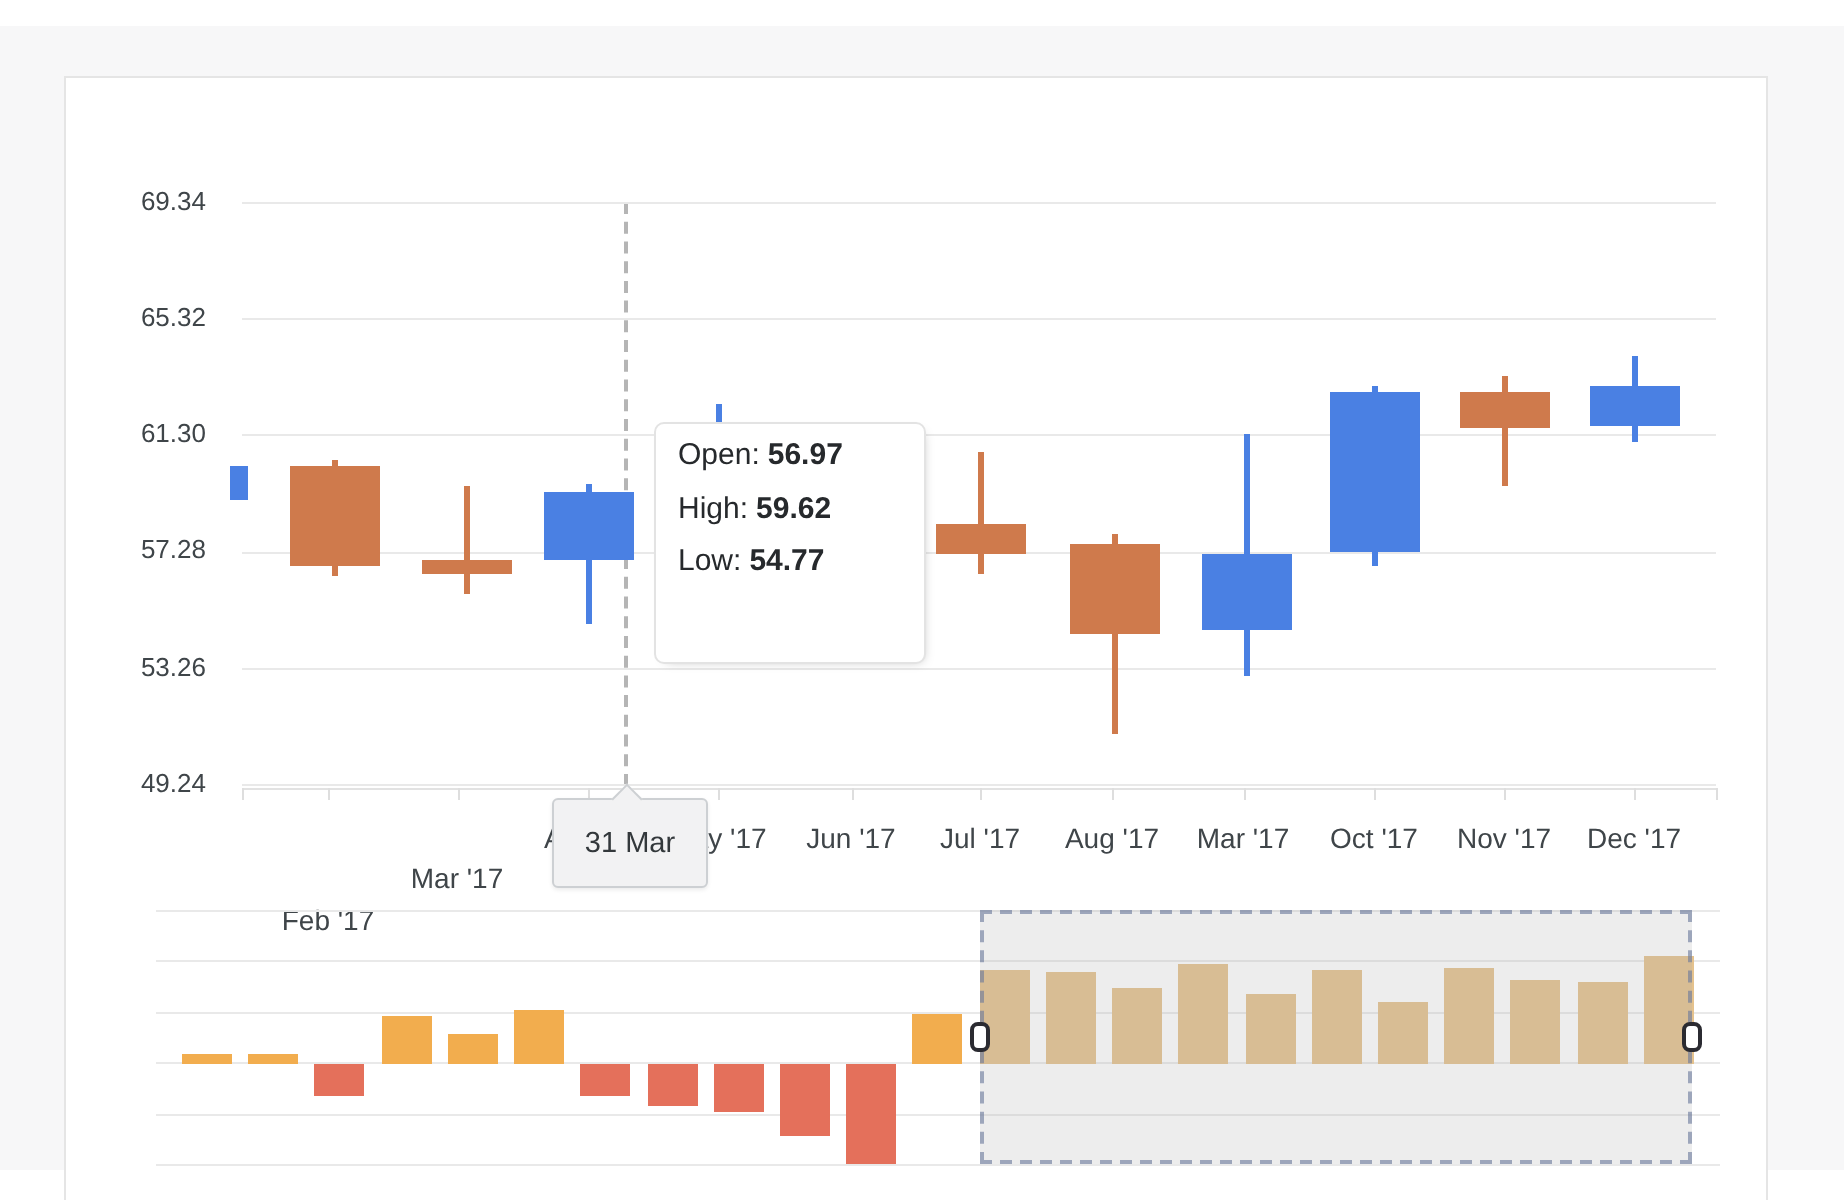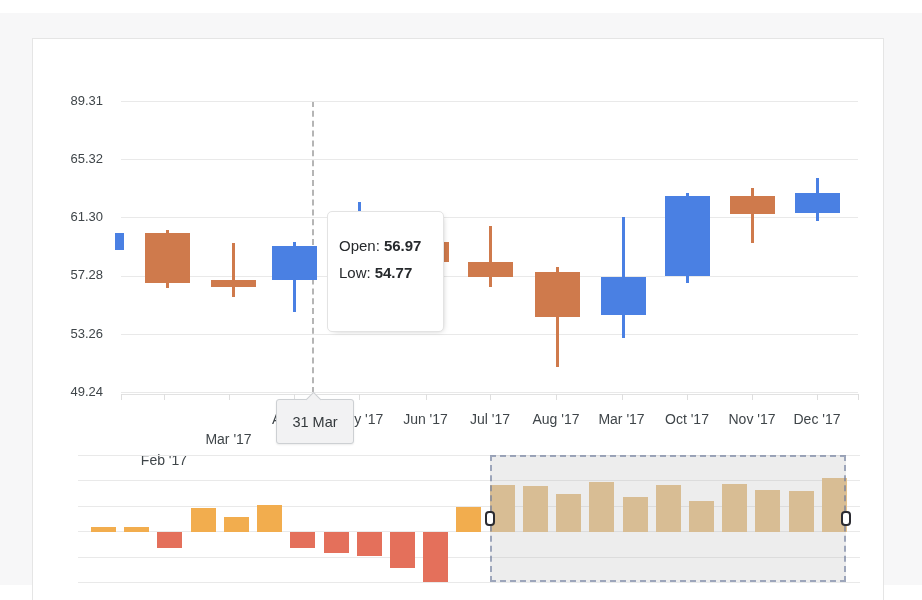--- a/index.html
+++ b/index.html
@@ -11,23 +11,23 @@
   .gridline{position:absolute;height:1px;background:#e9e9e9;}
   .vtick{position:absolute;width:1px;height:6px;background:#dedede;}
   .axisline{position:absolute;height:1px;background:#e2e2e2;}
   .ylab{position:absolute;width:50px;text-align:right;font-size:13px;color:#3f4549;}
   .xlab{position:absolute;width:70px;text-align:center;font-size:14px;color:#3f4549;}
   .candle-body{position:absolute;}
   .candle-wick{position:absolute;width:3px;}
   .bar{position:absolute;}
   #crosshair{position:absolute;left:312px;top:101px;height:292px;width:0;
              border-left:2px dashed #b5b5b5;}
-  #tooltip{position:absolute;left:327px;top:211px;width:117px;height:121px;background:#fff;
+  #tooltip{position:absolute;left:327px;top:211px;width:136px;height:121px;background:#fff;
            border:1px solid #e3e3e3;border-radius:5px;box-shadow:2px 2px 6px -4px rgba(0,0,0,.35);
-           padding:21px 0 0 11px;box-sizing:border-box;z-index:30;}
+           padding:3px 0 0 11px;box-sizing:border-box;z-index:30;}
   .tt-row{font-size:15px;line-height:26.5px;color:#26292c;white-space:nowrap;}
   .tt-row b{font-weight:bold;margin-left:4px;}
   #datelabel{position:absolute;left:276px;top:399px;width:76px;height:43px;background:#f2f2f3;
              border:1px solid #cdd0d3;border-radius:3px;box-shadow:0 1px 2px rgba(0,0,0,.08);
              display:flex;align-items:center;justify-content:center;
              font-size:14.5px;color:#33383b;z-index:31;}
   #datelabel .arrow{position:absolute;left:31px;top:-6px;width:10px;height:10px;background:#f2f2f3;
              border-left:1px solid #cdd0d3;border-top:1px solid #cdd0d3;transform:rotate(45deg);}
   #selection{position:absolute;background:rgba(175,175,175,.22);z-index:10;}
   #selection-border{position:absolute;border:2px dashed rgba(105,120,155,.6);box-sizing:border-box;
@@ -42,29 +42,30 @@
   <div id="panel"></div>
   <div id="card"></div>
 
   <div id="main-chart"></div>
   <div id="brush-chart"></div>
 
   <div id="crosshair"></div>
 
   <div id="tooltip">
     <div class="tt-row"><span>Open:</span><b>56.97</b></div>
+    <div class="tt-row"><span>High:</span><b>59.62</b></div>
     <div class="tt-row"><span>Low:</span><b>54.77</b></div>
   </div>
 
   <div id="datelabel">
     <div class="arrow"></div>
     <span>31 Mar</span>
   </div>
 <div class="gridline" style="left: 121px; top: 101px; width: 737px;"></div>
-    <div class="ylab" style="left: 53px; top: 93px;">89.31</div>
+    <div class="ylab" style="left: 53px; top: 93px;">69.34</div>
     <div class="gridline" style="left: 121px; top: 159.2px; width: 737px;"></div>
     <div class="ylab" style="left: 53px; top: 151.2px;">65.32</div>
     <div class="gridline" style="left: 121px; top: 217.4px; width: 737px;"></div>
     <div class="ylab" style="left: 53px; top: 209.4px;">61.30</div>
     <div class="gridline" style="left: 121px; top: 275.6px; width: 737px;"></div>
     <div class="ylab" style="left: 53px; top: 267px;">57.28</div>
     <div class="gridline" style="left: 121px; top: 333.8px; width: 737px;"></div>
     <div class="ylab" style="left: 53px; top: 325.8px; text-align: right;">53.26</div>
     <div class="gridline" style="left: 121px; top: 392px; width: 737px;"></div>
     <div class="ylab" style="left: 53px; top: 384px;">49.24</div>

